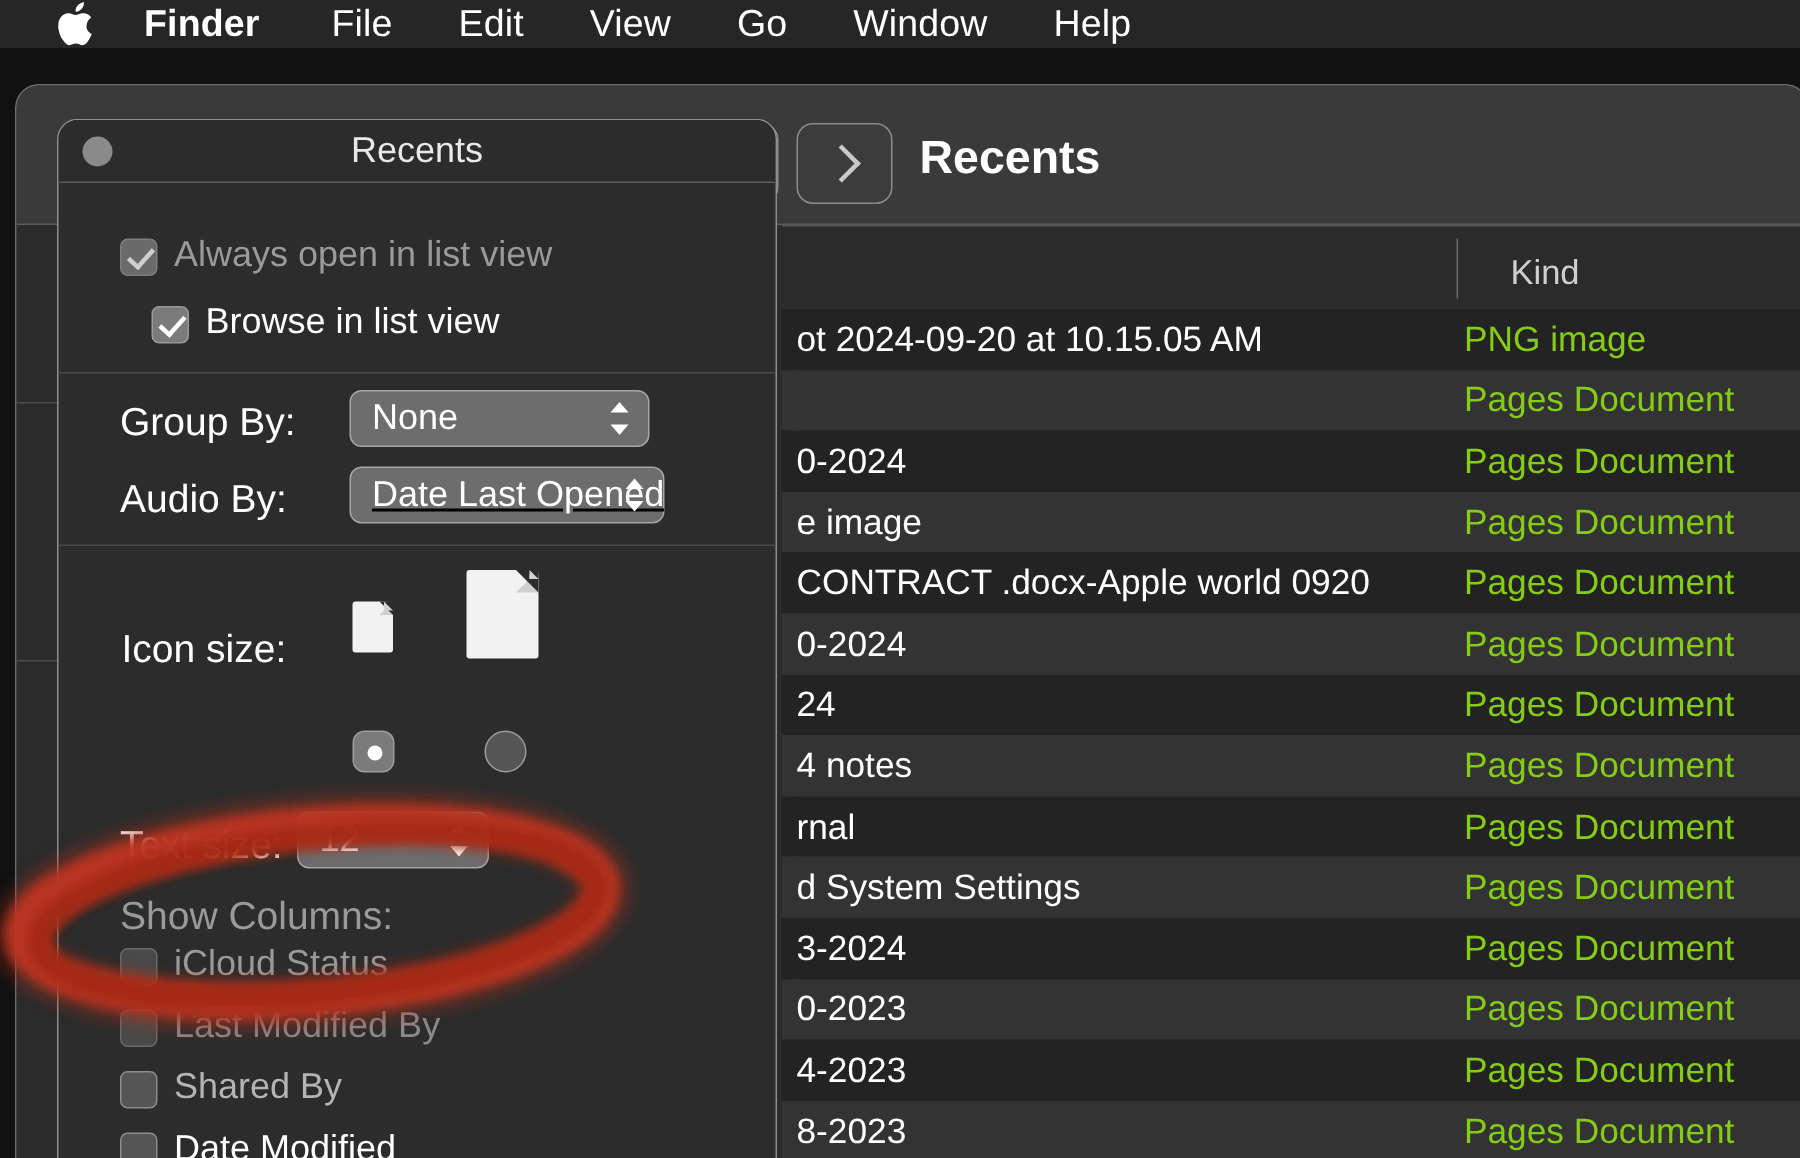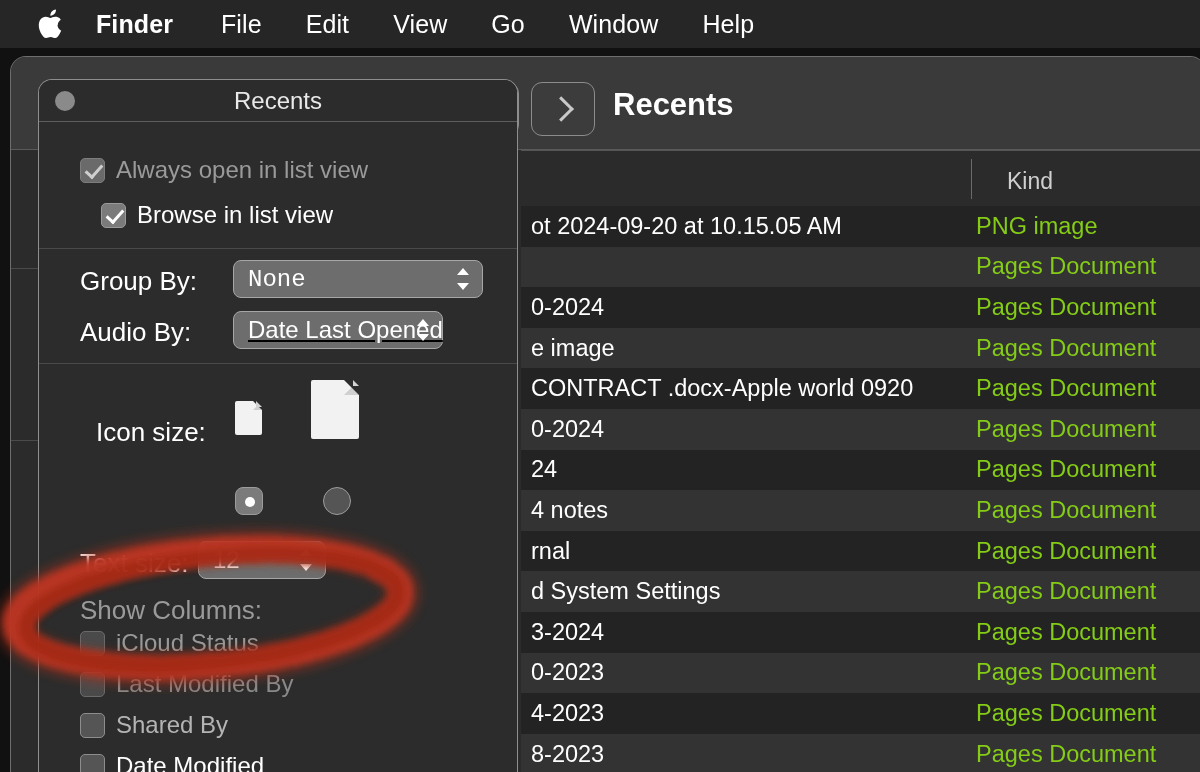--- a/index.html
+++ b/index.html
@@ -5,21 +5,21 @@
   html,body{margin:0;padding:0;}
   body{
     width:1200px;height:772px;overflow:hidden;position:relative;
     background:#111;
     font-family:"Liberation Sans", sans-serif;
     -webkit-font-smoothing:antialiased;
   }
 
   
   #menubar{
-    position:absolute;left:0;top:0;width:1200px;height:48px;
+    position:absolute;left:0;top:0;width:1200px;height:32px;
     background:#262626;
     display:flex;align-items:center;
     z-index:60;
     text-align:center;
   }
   .menu-apple{
     margin-left:36px;margin-right:30px;
     font-size:34px;line-height:34px;color:#fff;
     display:flex;align-items:center;
   }
@@ -131,21 +131,21 @@
   #vo-close{
     position:absolute;left:16px;top:11px;width:20px;height:20px;
     border-radius:50%;background:#8a8a8a;
   }
   #vo-title{
     position:absolute;left:0;right:0;top:7px;text-align:center;
     font-size:24px;color:#e9e9e9;
   }
   .vo-body{position:absolute;left:0;right:0;top:41px;bottom:0;}
 
-  .chk-row{position:absolute;display:flex;align-items:center;}
+  .chk-row{position:absolute;display:flex;align-items:flex-end;}
   .chkbox{
     width:25px;height:25px;border-radius:5px;
     box-sizing:border-box;position:relative;flex:none;
   }
   .chkbox.on{background:#7b7b7b;border:1px solid #9a9a9a;}
   .chkbox.on.dim{background:#6a6a6a;border:1px solid #7d7d7d;}
   .chkbox.off{background:#555555;border:1px solid #8d8d8d;}
   .chkbox.off.dim{background:#4a4a4a;border:1px solid #6a6a6a;}
   .chkbox.on:after{
     content:"";position:absolute;left:8px;top:2px;
@@ -328,34 +328,34 @@
     </div>
 
     <div class="chk-row" style="left:62px;top:80px;">
       <span class="chkbox on"></span>
       <span class="chk-label t-bright">Browse in list view</span>
     </div>
 
     <div class="vo-sep" style="top:127px;"></div>
 
     <div class="vo-label" style="left:41px;top:145px;">Group By:</div>
-    <div class="popup" style="left:194px;top:139px;width:250px;font-family:Liberation Mono, monospace;">
+    <div class="popup" style="left:194px;top:139px;width:200px;">
       <span class="pv">None</span>
       <span class="stepper"></span>
     </div>
 
     <div class="vo-label" style="left:41px;top:196px;">Audio By:</div>
     <div class="popup" style="left:194px;top:190px;width:210px;text-decoration:underline;">
       <span class="pv">Date Last Opened</span>
       <span class="stepper"></span>
     </div>
 
     <div class="vo-sep" style="top:242px;"></div>
 
-    <div class="vo-label" style="left:57px;top:296px;">Icon size:</div>
+    <div class="vo-label" style="left:42px;top:296px;">Icon size:</div>
 
     <div class="doc-icon" style="left:196px;top:280px;width:27px;height:34px;">
     <div style="position: absolute; right: 0px; top: 0px; width: 0px; height: 0px; border-left: 9px solid transparent; border-bottom: 9px solid rgb(207, 207, 207);"></div>
         <div style="position: absolute; right: 0px; top: 0px; width: 0px; height: 0px; border-left: 9px solid transparent; border-top: 9px solid rgb(44, 44, 44);"></div>
       </div>
     <div class="doc-icon" style="left:272px;top:259px;width:48px;height:59px;">
     <div style="position: absolute; right: 0px; top: 0px; width: 0px; height: 0px; border-left: 15px solid transparent; border-bottom: 15px solid rgb(207, 207, 207);"></div>
         <div style="position: absolute; right: 0px; top: 0px; width: 0px; height: 0px; border-left: 15px solid transparent; border-top: 15px solid rgb(44, 44, 44);"></div>
       </div>
 

